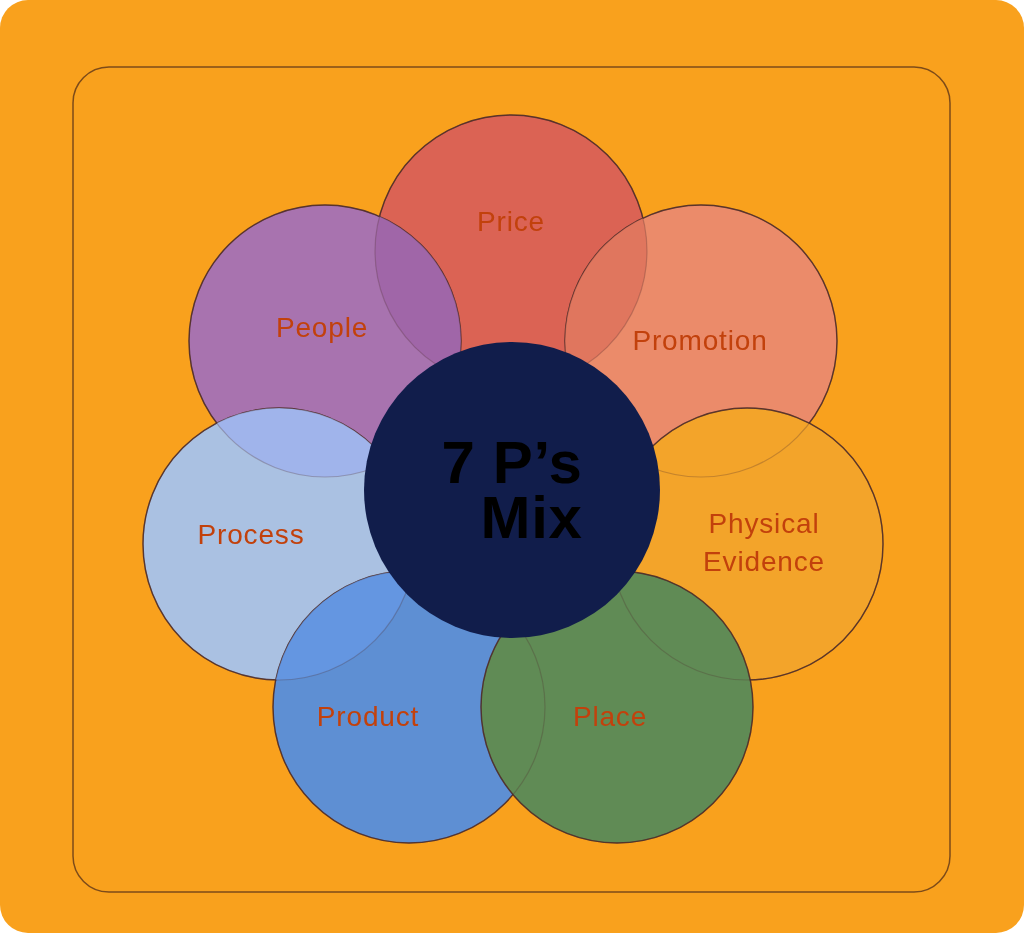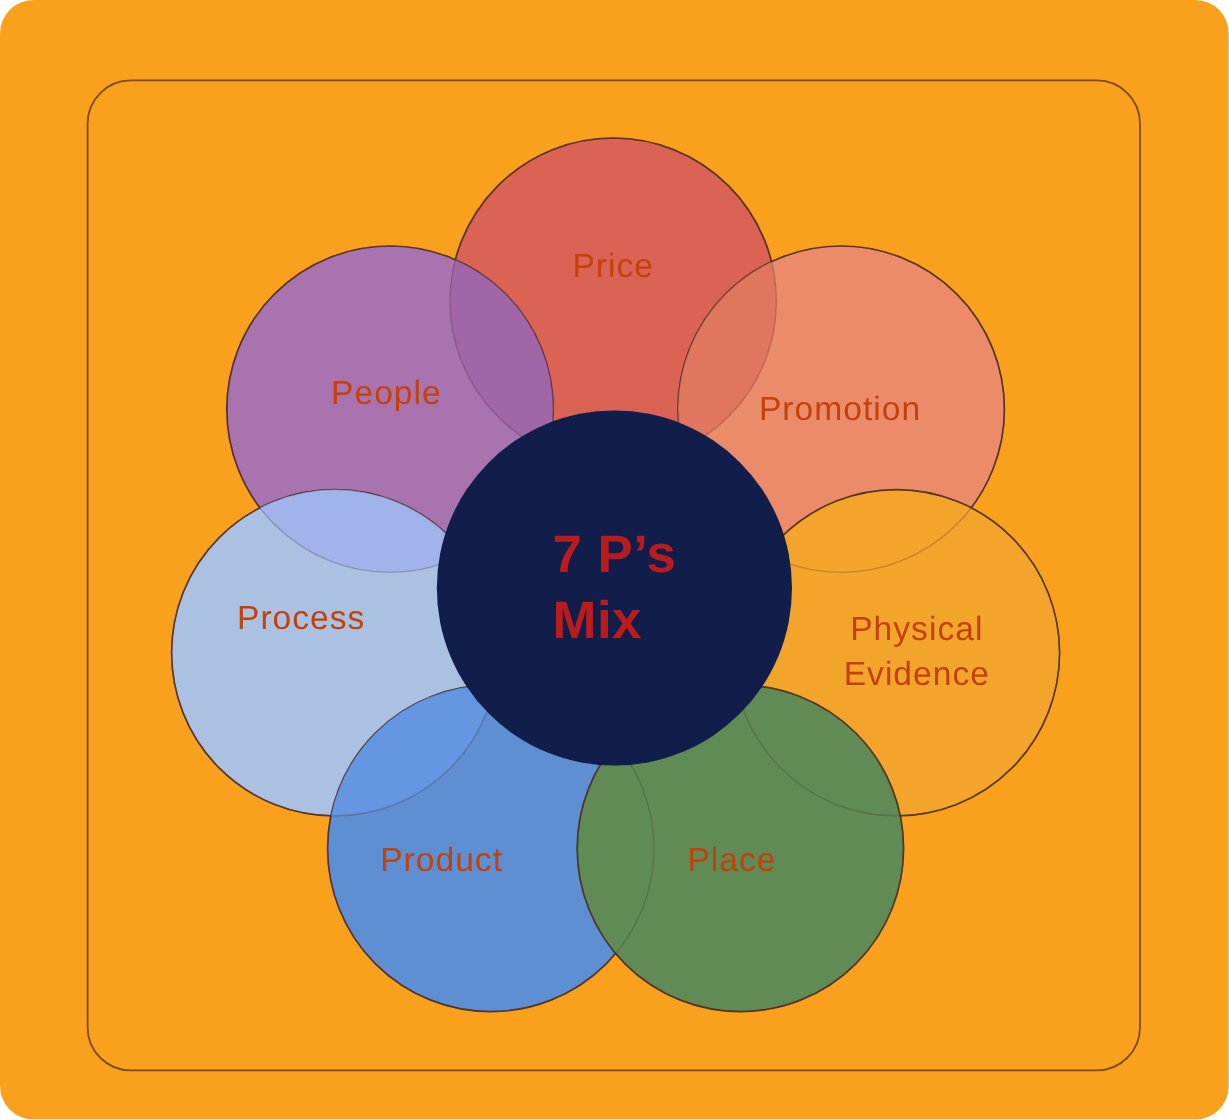--- a/index.html
+++ b/index.html
@@ -43,26 +43,26 @@
     letter-spacing: 0.03em;
     text-align: center;
     white-space: pre-line;
     pointer-events: none;
   }
   .center-title {
     position: absolute;
     left: 512px;
     top: 490px;
     transform: translate(-50%, -50%);
-    color: #b91c1c;
-    font-size: 44px;
+    color: #000000;
+    font-size: 60px;
     font-weight: 700;
     line-height: 55px;
     letter-spacing: 0.01em;
-    text-align: left;
+    text-align: right;
     white-space: nowrap;
     pointer-events: none;
   }
 </style>
 </head>
 <body>
 
 <div class="stage">
 
   <svg width="1024" height="933" viewBox="0 0 1024 933">
@@ -117,21 +117,21 @@
 
   <div class="petal-label" style="left:700px; top:341px;">Promotion</div>
 
   <div class="petal-label" style="left:764px; top:543px;">Physical
 Evidence</div>
 
   <div class="petal-label" style="left:610px; top:717px;">Place</div>
 
   <div class="petal-label" style="left:368px; top:717px;">Product</div>
 
-  <div class="petal-label" style="left:251px; top:515px;">Process</div>
+  <div class="petal-label" style="left:251px; top:535px;">Process</div>
 
   <div class="petal-label" style="left:322px; top:328px;">People</div>
 
   <div class="center-title">
     <div>7 P’s</div>
     <div>Mix</div>
   </div>
 
 </div>
 

